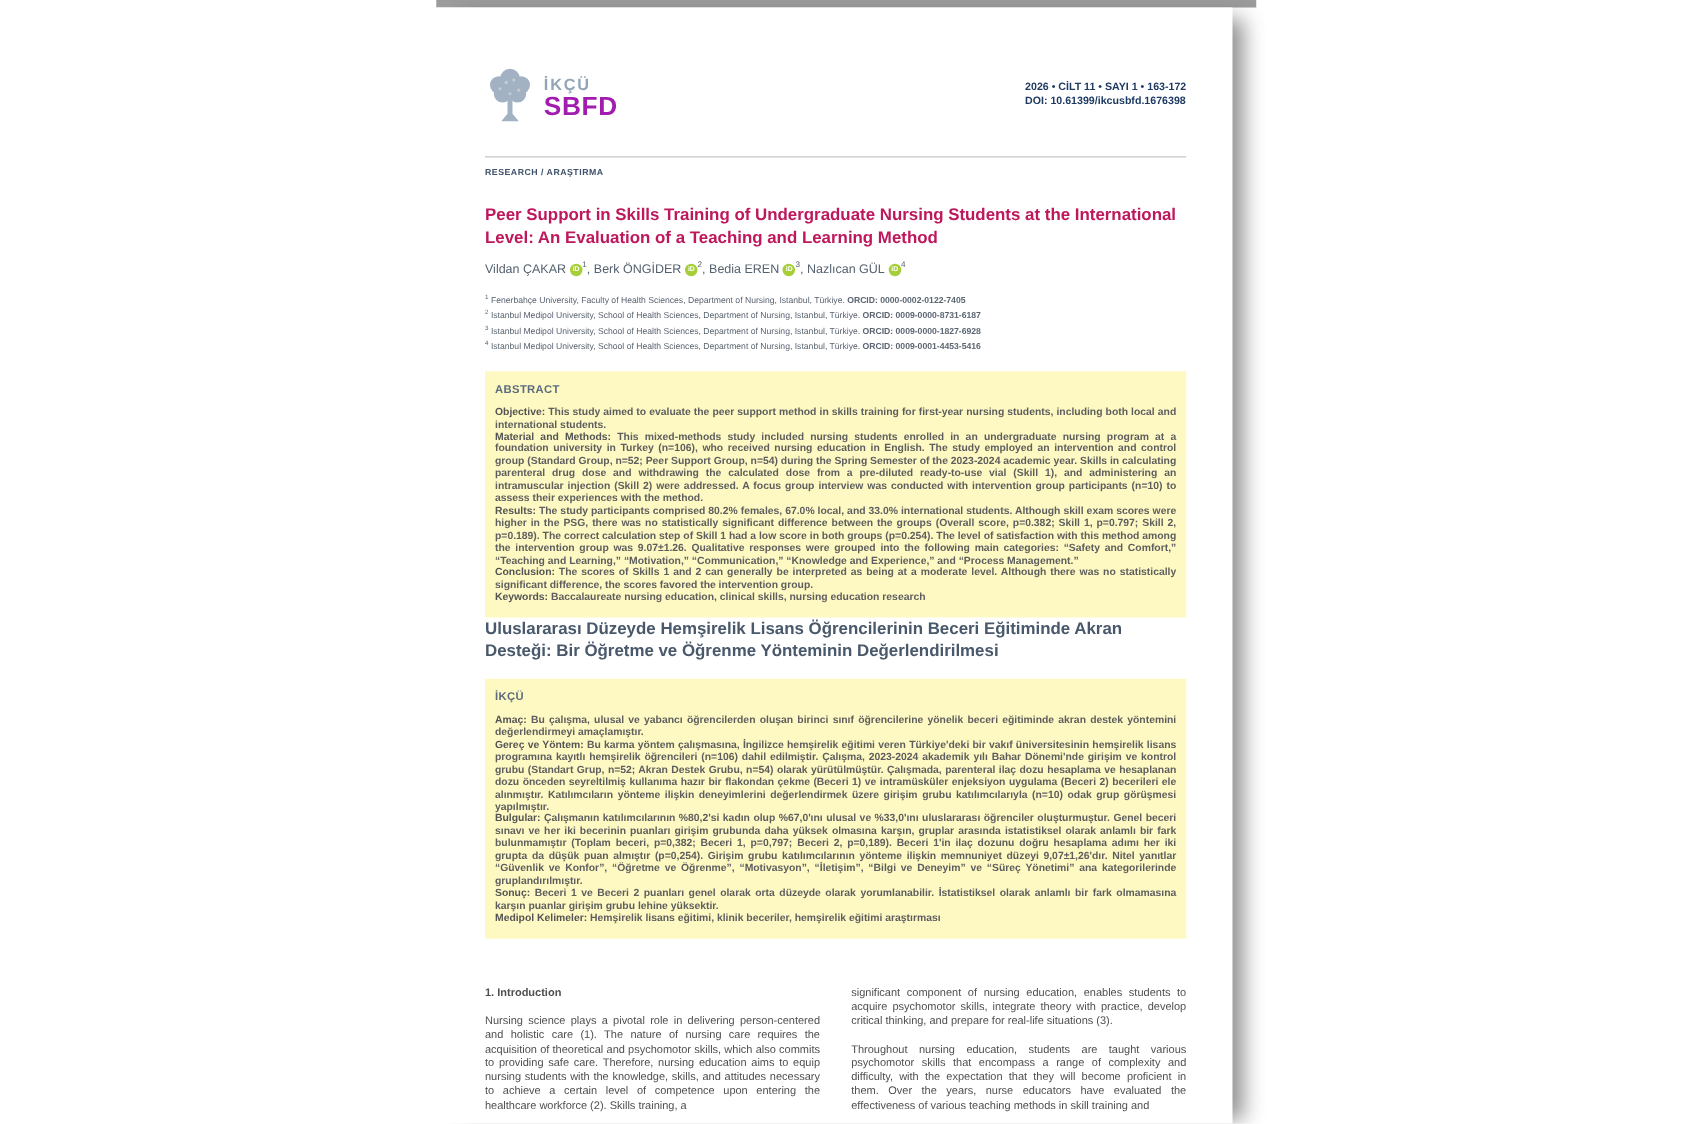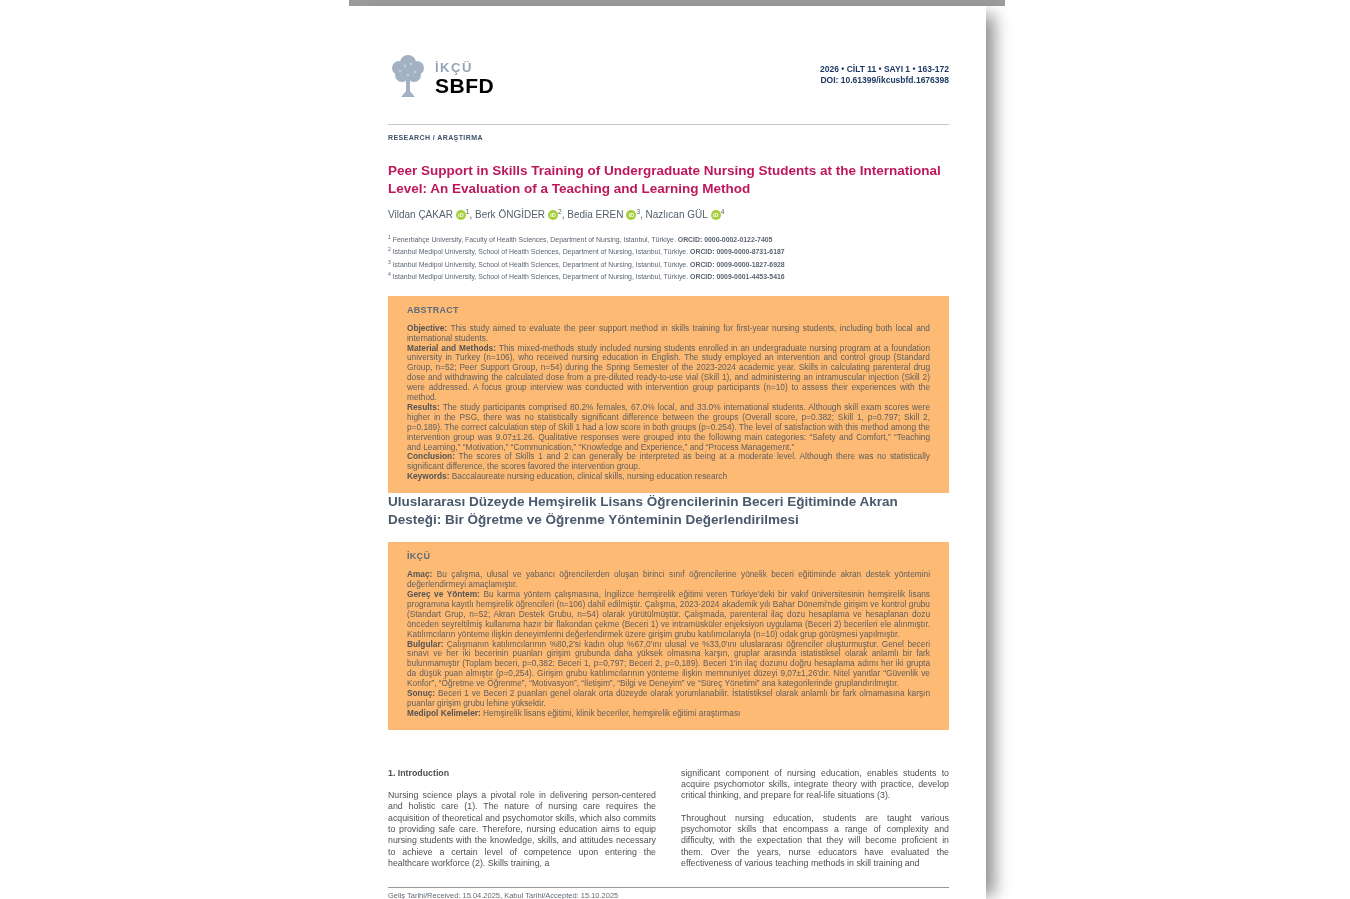--- a/index.html
+++ b/index.html
@@ -7,37 +7,37 @@
   .stage{position:relative;width:1350px;height:800px;}
   .top-bar{position:absolute;left:349px;top:0;width:656px;height:6px;background:#9c9c9c;}
   .page{position:absolute;left:349px;top:6px;width:637px;height:893px;background:#ffffff;
     box-sizing:border-box;padding:0 37px 0 39px;overflow:hidden;
     box-shadow:14px 3px 16px -6px rgba(0,0,0,0.45);}
   
   .header{display:flex;justify-content:space-between;align-items:flex-start;margin-top:47px;}
   .logo{display:flex;align-items:center;gap:7px;}
   .logo-text{display:flex;flex-direction:column;}
   .logo-t1{font-size:13px;font-weight:bold;color:#93a4b7;letter-spacing:1.5px;line-height:13px;}
-  .logo-t2{font-size:21px;font-weight:bold;color:#000000;letter-spacing:0.5px;line-height:21px;margin-top:1px;}
-  .issue-info{text-align:right;margin-top:11px;color:#1e3a62;font-size:8.5px;font-weight:bold;line-height:11px;}
+  .logo-t2{font-size:21px;font-weight:bold;color:#a21caf;letter-spacing:0.5px;line-height:21px;margin-top:1px;}
+  .issue-info{text-align:left;margin-top:11px;color:#1e3a62;font-size:8.5px;font-weight:bold;line-height:11px;}
   .rule1{border-top:1px solid #c6c6c6;margin-top:21px;}
   .article-type{margin-top:9px;font-size:7px;font-weight:bold;color:#3f526b;letter-spacing:0.4px;}
   
   .title-en{margin-top:21px;font-size:13.5px;font-weight:bold;color:#be185d;line-height:17.5px;}
   .authors{margin-top:11px;font-size:10px;color:#54616f;}
   .authors sup{font-size:6.5px;}
   .orcid{display:inline-flex;width:10px;height:10px;border-radius:50%;background:#a6ce39;color:#fff;
     font-size:5.5px;font-weight:bold;align-items:center;justify-content:center;vertical-align:1px;margin-left:3px;}
   .affiliations{margin-top:13px;font-size:6.9px;color:#5a6470;line-height:9.8px;}
   .affiliations sup{font-size:5px;}
   .aff-orcid{font-weight:bold;}
   
-  .box{background:#fdba74;margin-top:14px;padding:9px 19px 11px;}
+  .box{background:#fef9c3;margin-top:14px;padding:9px 8px 11px;}
   .box-heading{font-size:9px;font-weight:bold;color:#5c6c7c;letter-spacing:0.3px;}
-  .box p{margin:0;font-size:8.3px;line-height:9.9px;color:#5e5e5e;text-align:justify;}
+  .box p{margin:0;font-size:8.3px;line-height:9.9px;color:#5e5e5e;text-align:justify;font-weight:bold;}
   .box p.first{margin-top:9px;}
   .box b{color:#545454;}
   .title-tr{font-size:13.5px;font-weight:bold;color:#49596b;line-height:17.5px;}
   
   .intro-section{margin-top:38px;display:flex;gap:25px;}
   .col{width:268px;}
   .intro-heading{font-size:9px;font-weight:bold;color:#5f7b93;margin:0 0 13px;}
   .col p{font-size:8.8px;line-height:11.3px;color:#4f4f4f;text-align:justify;margin:0 0 11px;}
   
   .footer-rule{border-top:1px solid #9a9a9a;margin-top:7px;}

